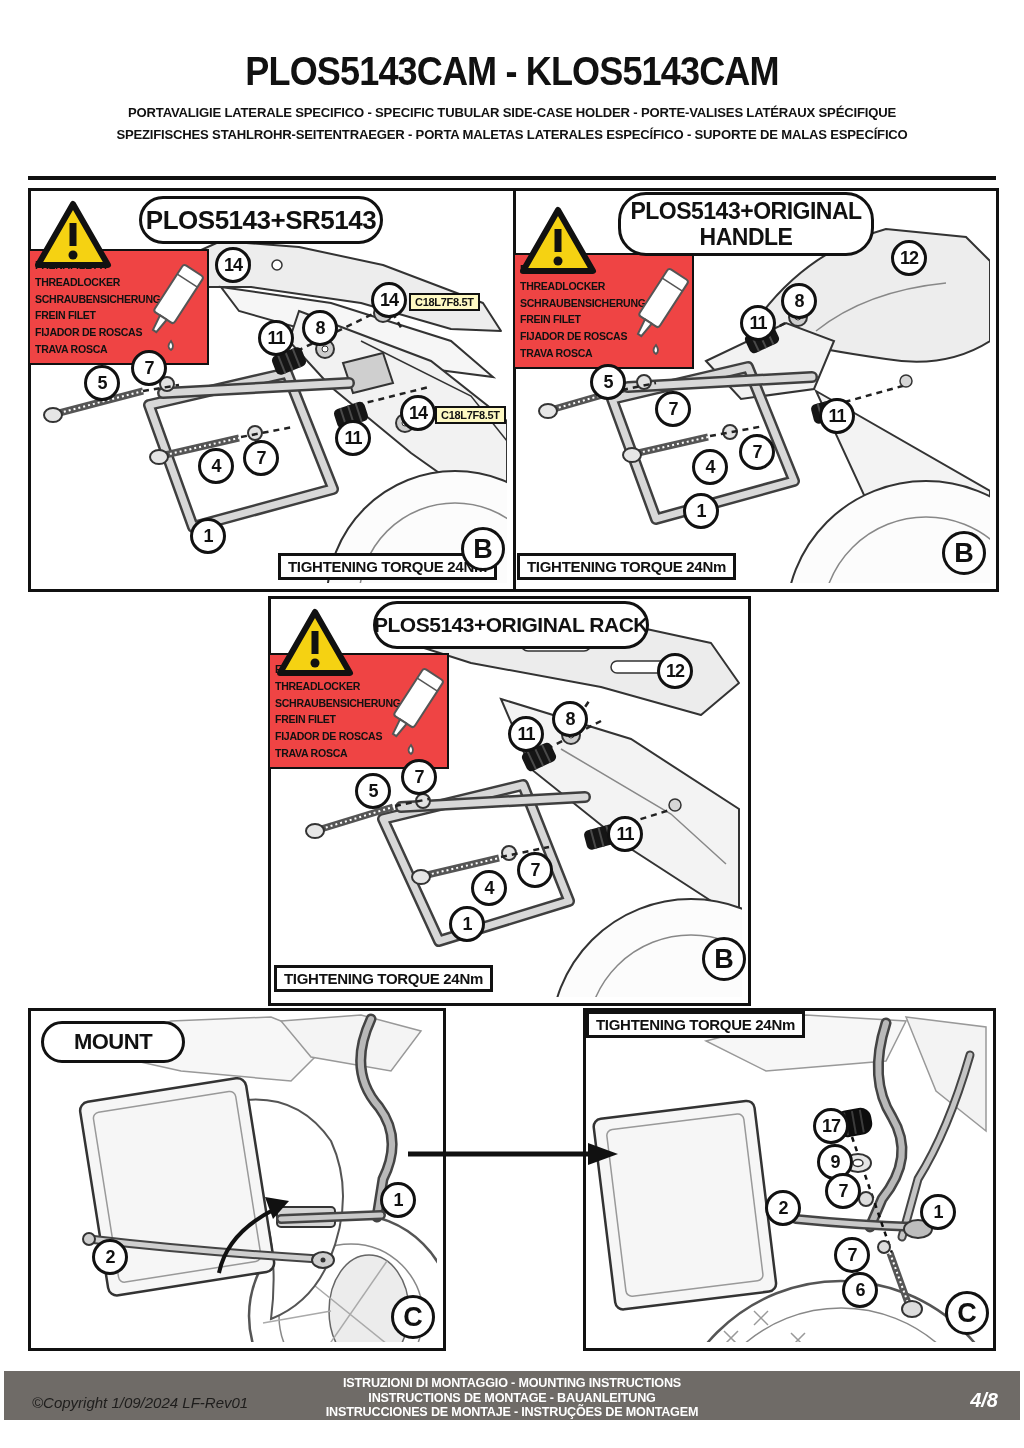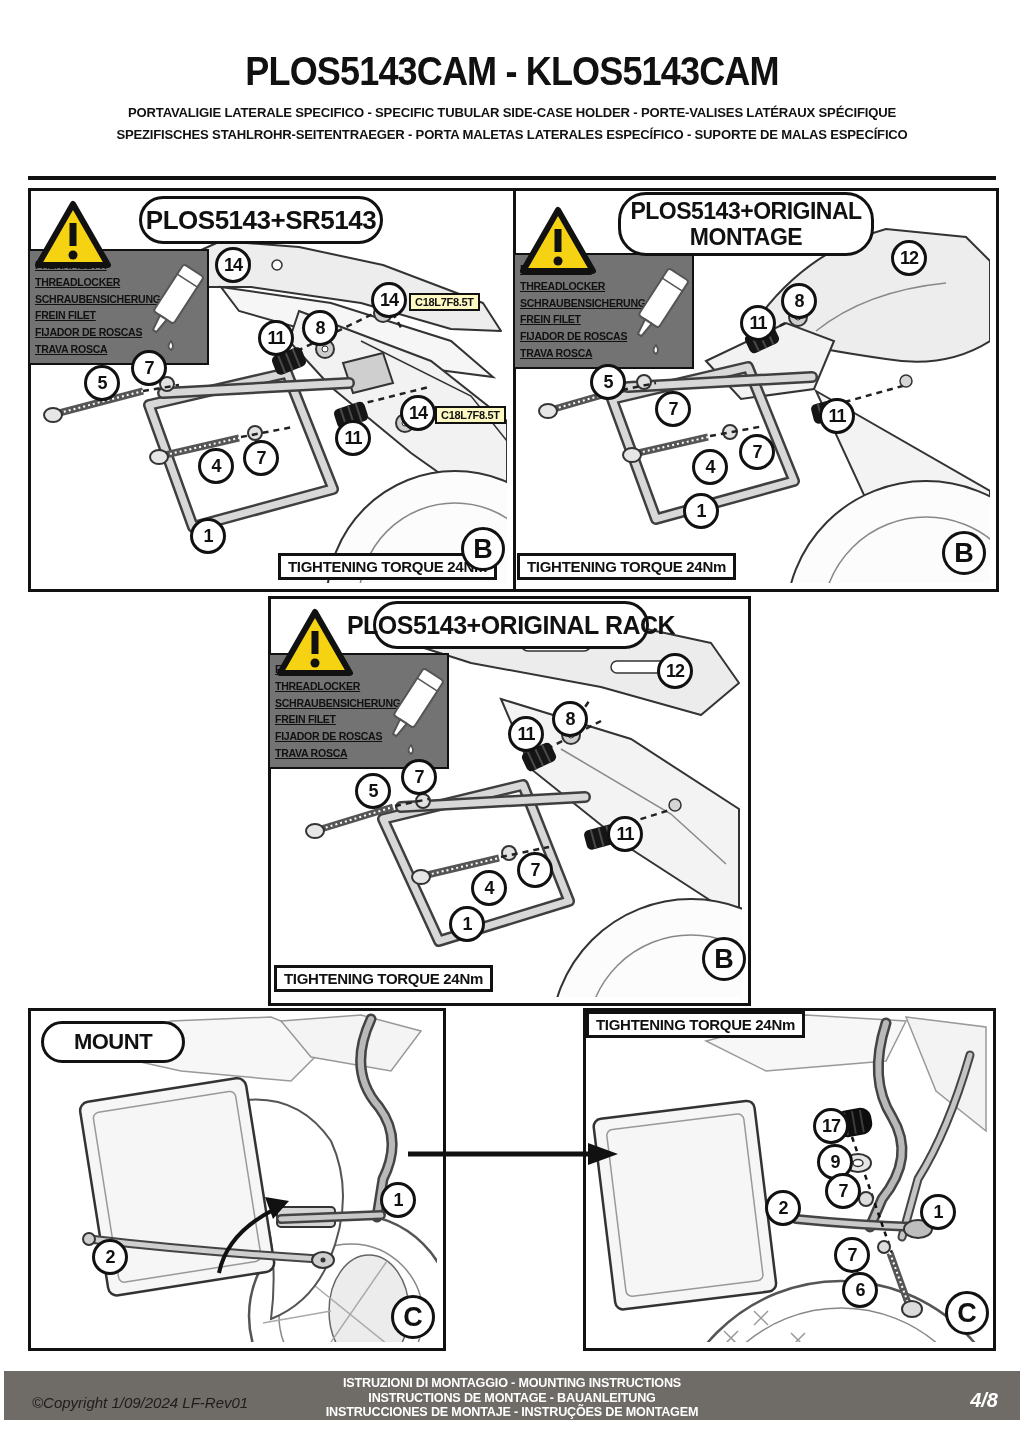--- a/index.html
+++ b/index.html
@@ -19,26 +19,26 @@
   .p-b4{left:268px;top:596px; width:477px; height:404px;}
   .p-c {left:28px; top:1008px;width:412px; height:337px;}
   .p-c1{left:583px;top:1008px;width:407px; height:337px;}
   .diag{position:absolute;left:0;top:0;}
   
   .pill{position:absolute;background:#fff;border:3.5px solid #111;border-radius:28px;
         display:flex;flex-direction:column;align-items:center;justify-content:center;
         font-weight:bold;text-align:center;white-space:nowrap;z-index:6;letter-spacing:-.5px;}
   .pill-b {left:108px;top:5px;width:238px;height:42px;font-size:26px;}
   .pill-b2{left:102px;top:1px;width:250px;height:58px;font-size:23px;line-height:26px;justify-content:center;}
-  .pill-b4{left:102px;top:2px;width:270px;height:42px;font-size:25px;}
+  .pill-b4{left:102px;top:2px;width:270px;height:42px;font-size:21px;}
   .pill-c {left:10px;top:10px;width:138px;height:36px;font-size:22px;}
   
   .warn{position:absolute;z-index:7;}
-  .tl-box{position:absolute;left:-3px;background:#737373;border:2.5px solid #111;z-index:5;
-          padding:6px 0 0 5px;width:172px;height:106px;text-decoration:underline;}
+  .tl-box{position:absolute;left:-3px;background:#ef4444;border:2.5px solid #111;z-index:5;
+          padding:6px 0 0 5px;width:172px;height:106px;}
   .tl-box div{font-size:11px;font-weight:bold;line-height:16.8px;letter-spacing:-.3px;transform:scaleX(.96);transform-origin:left;}
   .bottle{position:absolute;right:2px;top:12px;z-index:1;}
   
   .co{position:absolute;width:30px;height:30px;border:3px solid #111;border-radius:50%;
       background:#fff;display:flex;align-items:center;justify-content:center;
       font-size:18px;font-weight:bold;z-index:8;letter-spacing:-1px;}
   
   .badge{position:absolute;width:38px;height:38px;border:3.5px solid #111;border-radius:50%;
          background:#fff;display:flex;align-items:center;justify-content:center;
          font-size:27px;font-weight:bold;z-index:8;}
@@ -198,21 +198,21 @@
         <line x1="312" y1="210" x2="312" y2="230" stroke="#4a4a4a" stroke-width="2"></line>
         <line x1="320" y1="210" x2="320" y2="230" stroke="#4a4a4a" stroke-width="2"></line>
       </g>
       <circle cx="282" cy="126" r="9" fill="#cdcdcd" stroke="#333" stroke-width="2"></circle>
         <circle cx="282" cy="126" r="3" fill="#fff" stroke="#333" stroke-width="1"></circle>
       <circle cx="390" cy="190" r="6" fill="#d6d6d6" stroke="#333" stroke-width="1.5"></circle>
     </svg>
 
     <div class="pill pill-b2">
       <span>PLOS5143+ORIGINAL</span>
-      <span>MONTAGE</span>
+      <span>HANDLE</span>
     </div>
 
     <svg class="warn" style="left:2px;top:14px" width="80" height="72" viewBox="0 0 80 72">
       <polygon points="40,5 75,66 5,66" fill="#F5D212" stroke="#111" stroke-width="6" stroke-linejoin="round"></polygon>
       <rect x="36.5" y="24" width="7" height="23" fill="#111"></rect>
       <circle cx="40" cy="56" r="4.5" fill="#111"></circle>
     </svg>
     <div class="tl-box" style="top:62px">
       <div>FRENAFILETTI</div>
       <div>THREADLOCKER</div>

